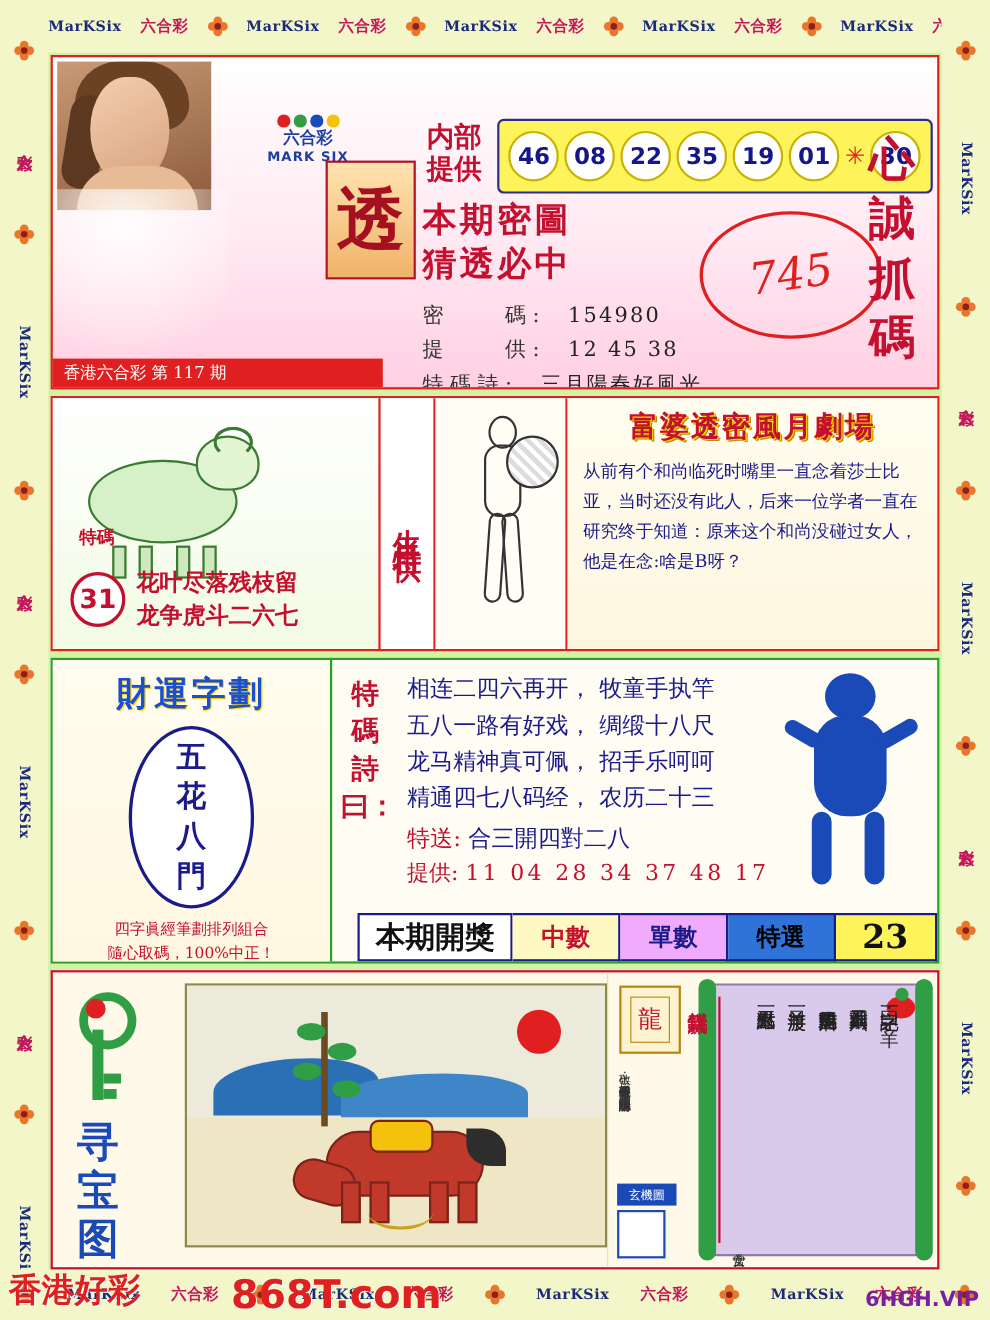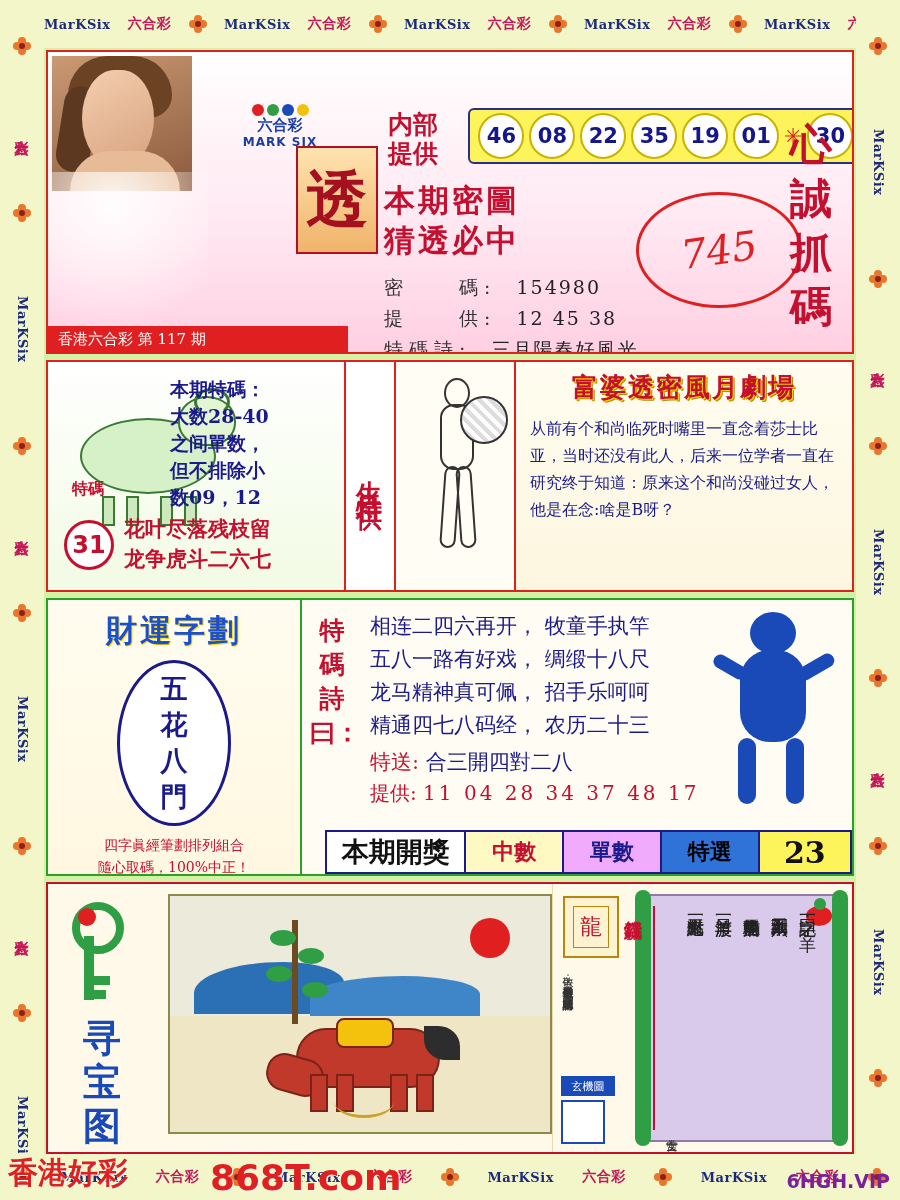--- a/index.html
+++ b/index.html
@@ -44,21 +44,21 @@
   .logo6 .cn{font-size:15px;color:#1b3fa0;font-weight:bold;font-family:"DejaVu Serif",serif;}
   .logo6 .en{font-size:12px;color:#1b3fa0;font-weight:bold;letter-spacing:1px;}
 
   .tou{position:absolute;left:248px;top:94px;width:78px;height:104px;border:2px solid #b01020;
       background:linear-gradient(180deg,#ffe3b0,#f0b36a);display:flex;align-items:center;justify-content:center;}
   .tou span{font-size:62px;color:#a51020;font-family:"DejaVu Serif","Liberation Serif",serif;font-weight:bold;}
 
   .neibu{position:absolute;left:330px;top:58px;width:70px;color:#c40f2e;font-size:25px;line-height:29px;
       font-family:"DejaVu Serif","Liberation Serif",serif;font-weight:bold;text-align:center;}
 
-  .numbar{position:absolute;left:420px;top:56px;width:396px;height:56px;border:2px solid #2c2c8c;border-radius:6px;
+  .numbar{position:absolute;left:404px;top:56px;width:396px;height:68px;border:2px solid #2c2c8c;border-radius:6px;
       background:#fdf35a;display:flex;align-items:center;justify-content:space-around;padding:0 6px;box-sizing:border-box;}
   .nball{width:42px;height:42px;border-radius:50%;display:flex;align-items:center;justify-content:center;
       font-size:21px;font-weight:bold;color:#15158c;background:#ffffff;border:2px solid #c9b200;
       font-family:"DejaVu Sans","Liberation Sans",sans-serif;}
   .star{color:#e02020;font-size:22px;font-weight:bold;}
 
   .midtxt{position:absolute;left:336px;top:128px;width:340px;}
   .midtxt .l1,.midtxt .l2{color:#c40f2e;font-size:31px;line-height:40px;font-weight:bold;font-family:"DejaVu Serif","Liberation Serif",serif;letter-spacing:3px;}
   .kv{margin-top:12px;color:#333;font-size:19px;line-height:31px;font-family:"DejaVu Serif","Liberation Serif",serif;}
   .kv b{font-weight:normal;letter-spacing:6px;}
@@ -145,21 +145,21 @@
   
   .b4{position:relative;margin-top:6px;height:268px;border:2px solid #c40f2e;background:#fff9ea;display:flex;}
   .xunbao{width:120px;position:relative;}
   .key{position:absolute;left:18px;top:18px;width:70px;height:100px;}
   .key .ring{position:absolute;left:6px;top:0;width:36px;height:36px;border:8px solid #2f9e44;border-radius:50%;}
   .key .stem{position:absolute;left:18px;top:34px;width:10px;height:64px;background:#2f9e44;}
   .key .t1{position:absolute;left:28px;top:74px;width:16px;height:9px;background:#2f9e44;}
   .key .t2{position:absolute;left:28px;top:88px;width:12px;height:9px;background:#2f9e44;}
   .key .dot{position:absolute;left:12px;top:6px;width:18px;height:18px;border-radius:50%;background:#e02020;}
   .xunbao .label{position:absolute;left:22px;top:132px;width:64px;color:#1a49b8;font-size:38px;line-height:44px;
-      font-weight:bold;text-align:center;font-family:"DejaVu Serif","Liberation Serif",serif;}
+      font-weight:bold;text-align:left;font-family:"DejaVu Serif","Liberation Serif",serif;}
   .pic{width:380px;margin:10px 0 0 0;height:236px;border:2px solid #8a8a4a;background:#f2f0dc;position:relative;overflow:hidden;}
   .pic .sky{position:absolute;left:0;top:0;right:0;height:120px;background:#eceada;}
   .pic .sun{position:absolute;right:40px;top:22px;width:40px;height:40px;border-radius:50%;background:#e02020;}
   .pic .hill{position:absolute;left:24px;top:66px;width:150px;height:52px;background:#2b6fb5;border-radius:60% 40% 0 0;}
   .pic .hill2{position:absolute;left:140px;top:80px;width:170px;height:40px;background:#3f86c9;border-radius:60% 50% 0 0;}
   .pic .ground{position:absolute;left:0;right:0;bottom:0;height:116px;background:#efe6c6;}
   .pic .tree{position:absolute;left:122px;top:24px;width:6px;height:104px;background:#6b4b22;}
   .pic .leaf{position:absolute;width:26px;height:16px;border-radius:50%;background:#2f9e44;}
   .pic .horse{position:absolute;left:96px;bottom:26px;width:200px;height:96px;}
   .pic .h-body{position:absolute;left:30px;top:18px;width:140px;height:56px;border-radius:40px;background:#c0392b;border:2px solid #7b2318;}
@@ -410,25 +410,20 @@
           <div class="bodyS"></div>
             <div class="headS"></div>
             <div class="horn"></div>
           <div class="leg" style="left:40px"></div>
             <div class="leg" style="left:64px"></div>
           <div class="leg" style="left:98px"></div>
             <div class="leg" style="left:122px"></div>
         </div>
         <div class="tema-badge">特碼</div>
         <div class="tema-circle">31</div>
-        <div class="b2txt" style="white-space:pre-line">本期特碼：
-大数28-40
-之间單数，
-但不排除小
-数09，12</div>
         <div class="b2txt red">
           <div>花叶尽落残枝留</div>
           <div>龙争虎斗二六七</div>
         </div>
       </div>
 
       <div class="shengxiao">
         <span>生肖特供</span>
       </div>
 

